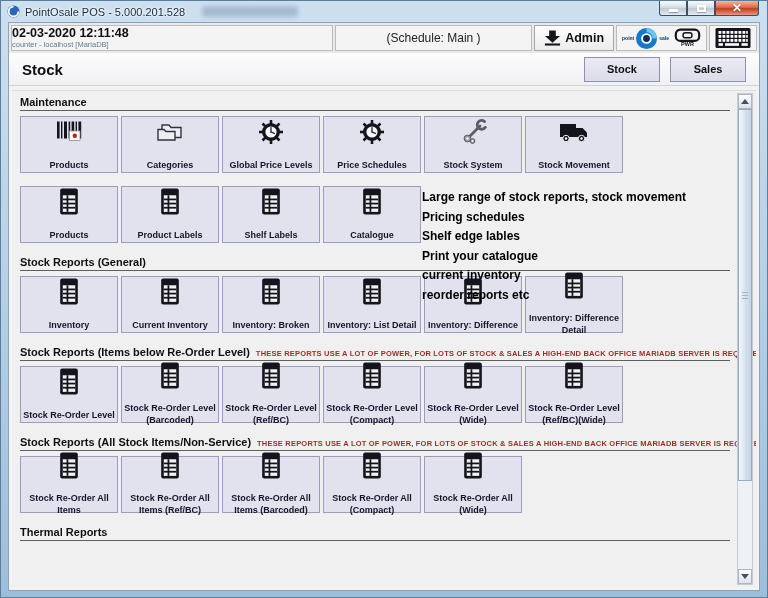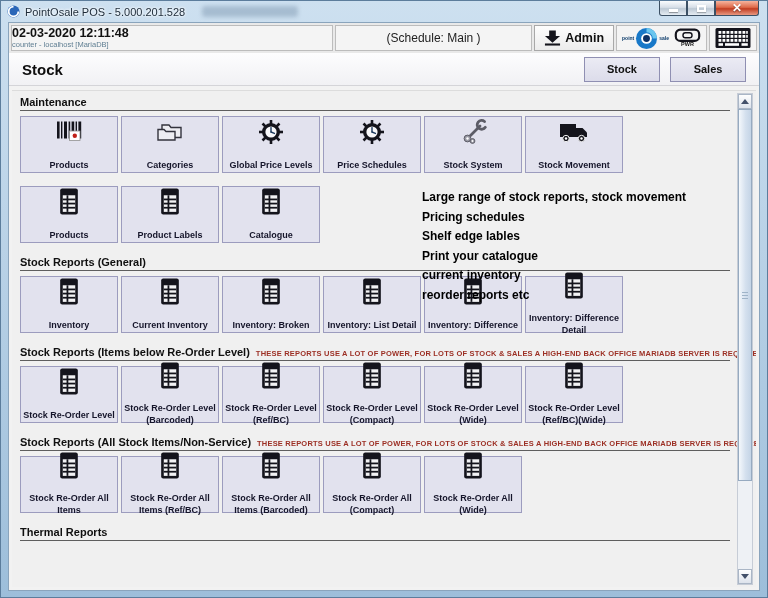--- a/index.html
+++ b/index.html
@@ -325,20 +325,35 @@
                     <rect x="3.5" y="0.5" width="17" height="25" rx="2" fill="#14141c"></rect>
                     <rect x="6" y="7" width="12" height="16" fill="#f2f2f4"></rect>
                     <g stroke="#14141c" stroke-width="1.7">
                       <line x1="6" y1="11" x2="18" y2="11"></line>
                       <line x1="6" y1="15" x2="18" y2="15"></line>
                       <line x1="6" y1="19" x2="18" y2="19"></line>
                       <line x1="10.5" y1="7" x2="10.5" y2="23"></line>
                     </g>
                   </svg>
                 </span>
+                <span class="tile-label">Shelf Labels</span>
+              </div>
+              <div class="tile">
+                <span class="tile-icon">
+                  <svg width="26" height="27" viewBox="0 0 24 26">
+                    <rect x="3.5" y="0.5" width="17" height="25" rx="2" fill="#14141c"></rect>
+                    <rect x="6" y="7" width="12" height="16" fill="#f2f2f4"></rect>
+                    <g stroke="#14141c" stroke-width="1.7">
+                      <line x1="6" y1="11" x2="18" y2="11"></line>
+                      <line x1="6" y1="15" x2="18" y2="15"></line>
+                      <line x1="6" y1="19" x2="18" y2="19"></line>
+                      <line x1="10.5" y1="7" x2="10.5" y2="23"></line>
+                    </g>
+                  </svg>
+                </span>
                 <span class="tile-label">Catalogue</span>
               </div>
             </div>
           </div>
           <div class="section">
             <div class="sec-head">
               <span class="sec-title">Stock Reports (General)</span>
             </div>
             <div class="btn-row">
               <div class="tile">

